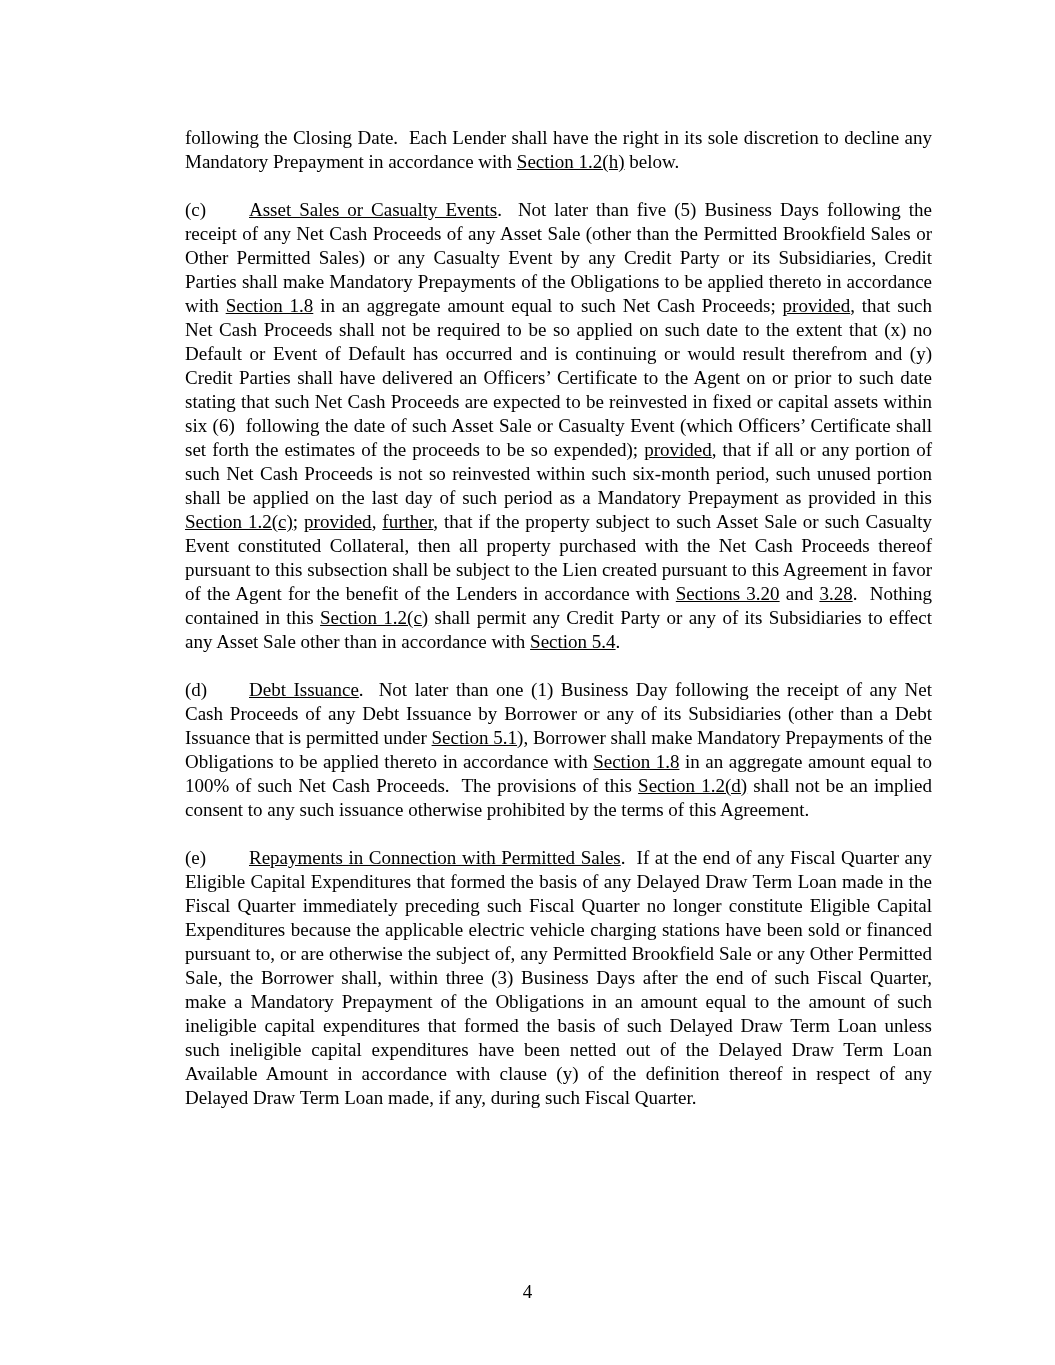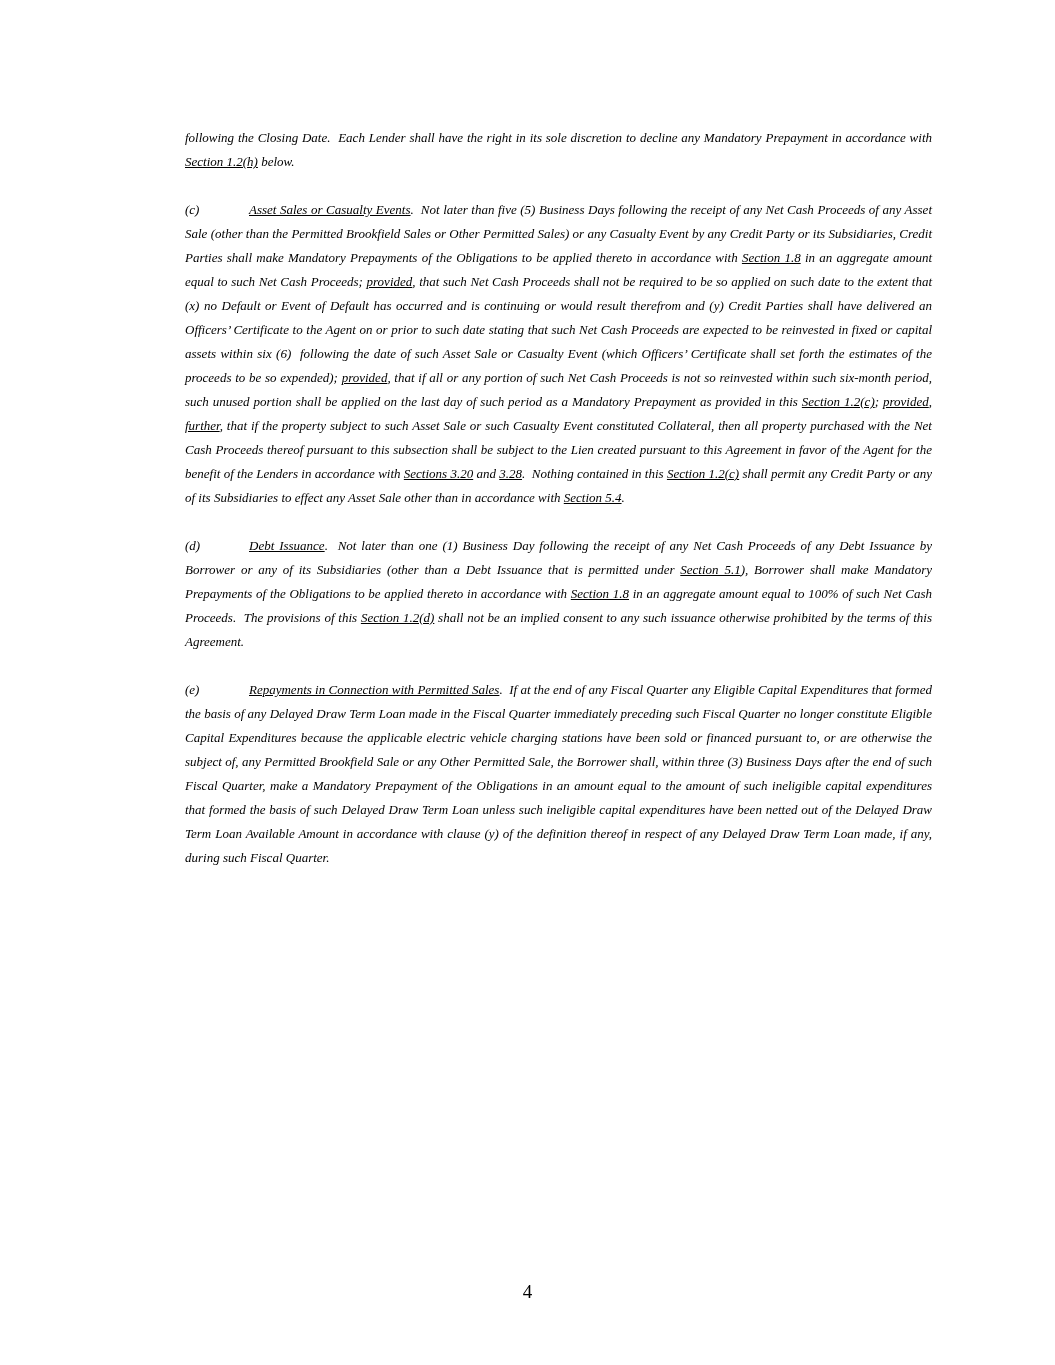--- a/index.html
+++ b/index.html
@@ -14,24 +14,23 @@
     background: #ffffff;
     overflow: hidden;
     font-family: "Liberation Serif", "DejaVu Serif", serif;
     color: #000000;
   }
   .content {
     position: absolute;
     left: 185px;
     top: 126px;
     width: 747px;
-    font-size: 13px;
+    font-size: 19px;
     line-height: 24px;
     text-align: justify;
-    font-style: italic;
   }
   p.par {
     margin: 0 0 24px 0;
     padding: 0;
   }
   .par-label {
     display: inline-block;
     width: 64px;
   }
   .u {

